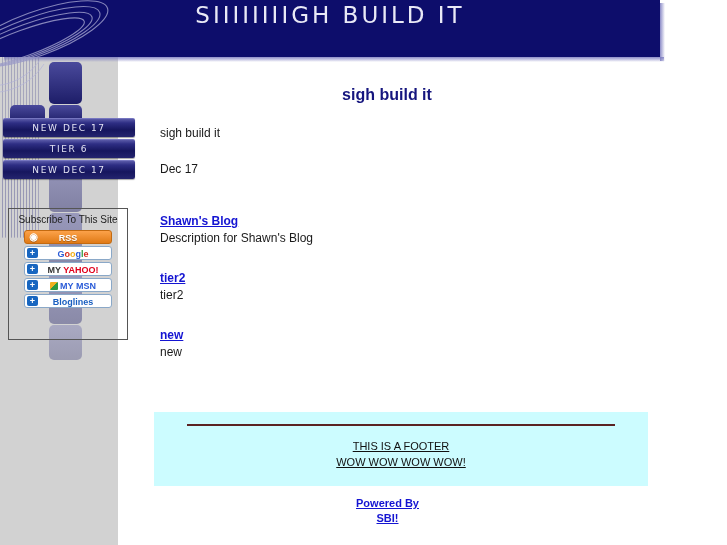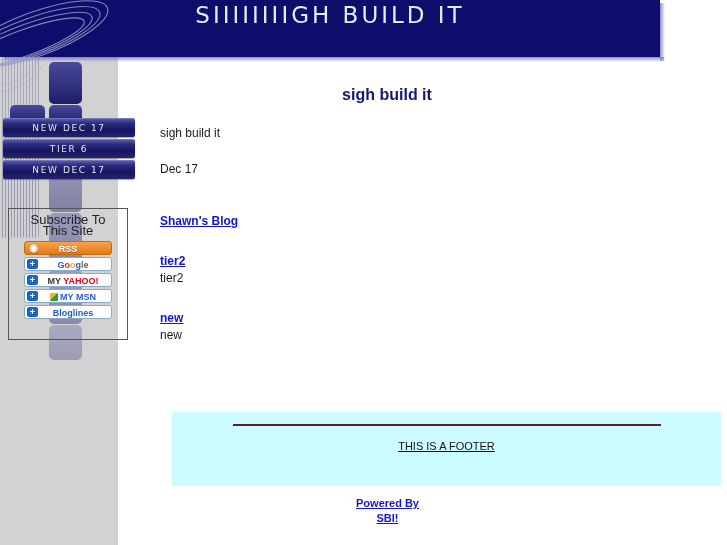--- a/index.html
+++ b/index.html
@@ -163,21 +163,21 @@
     width: 120px;
     height: 132px;
     border: 1px solid #555555;
     background: transparent;
     z-index: 5;
     box-sizing: border-box;
     padding: 4px 0 0 0;
   }
   .subscribe-title {
     text-align: center;
-    font-size: 13px;
+    font-size: 10px;
     color: #222222;
     line-height: 11px;
     padding: 1px 8px 3px 8px;
   }
   .sub-btn {
     display: block;
     width: 88px;
     height: 14px;
     margin: 2px auto 1px auto;
     border-radius: 3px;
@@ -270,23 +270,23 @@
   }
   .entry-desc {
     font-size: 12px;
     color: #1a1a1a;
     margin-top: 3px;
   }
 
   
   .footer-box {
     position: absolute;
-    left: 172px;
+    left: 154px;
     top: 412px;
-    width: 549px;
+    width: 494px;
     height: 74px;
     background: #ccfcff;
     z-index: 3;
   }
   .footer-rule {
     width: 428px;
     height: 0;
     margin: 12px auto 0 auto;
     border-top: 2px solid #5a2222;
   }
@@ -388,36 +388,38 @@
   </a>
 </div>
 
 <div class="main">
   <h1 class="page-title">sigh build it</h1>
   <div class="body-line">sigh build it</div>
   <div class="body-line">Dec 17</div>
 
   <div class="entry entry-first">
     <a class="entry-link">Shawn's Blog</a>
+    <div class="entry-desc">Description for Shawn's Blog</div>
   </div>
 
   <div class="entry">
     <a class="entry-link">tier2</a>
     <div class="entry-desc">tier2</div>
   </div>
 
   <div class="entry">
     <a class="entry-link">new</a>
     <div class="entry-desc">new</div>
   </div>
 </div>
 
 <div class="footer-box">
   <div class="footer-rule"></div>
   <div class="footer-links">
     <a class="footer-link">THIS IS A FOOTER</a>
+    <a class="footer-link">WOW WOW WOW WOW!</a>
   </div>
 </div>
 
 <div class="powered">
   <a>Powered By</a>
   <a>SBI!</a>
 </div>
 
 </body></html>

